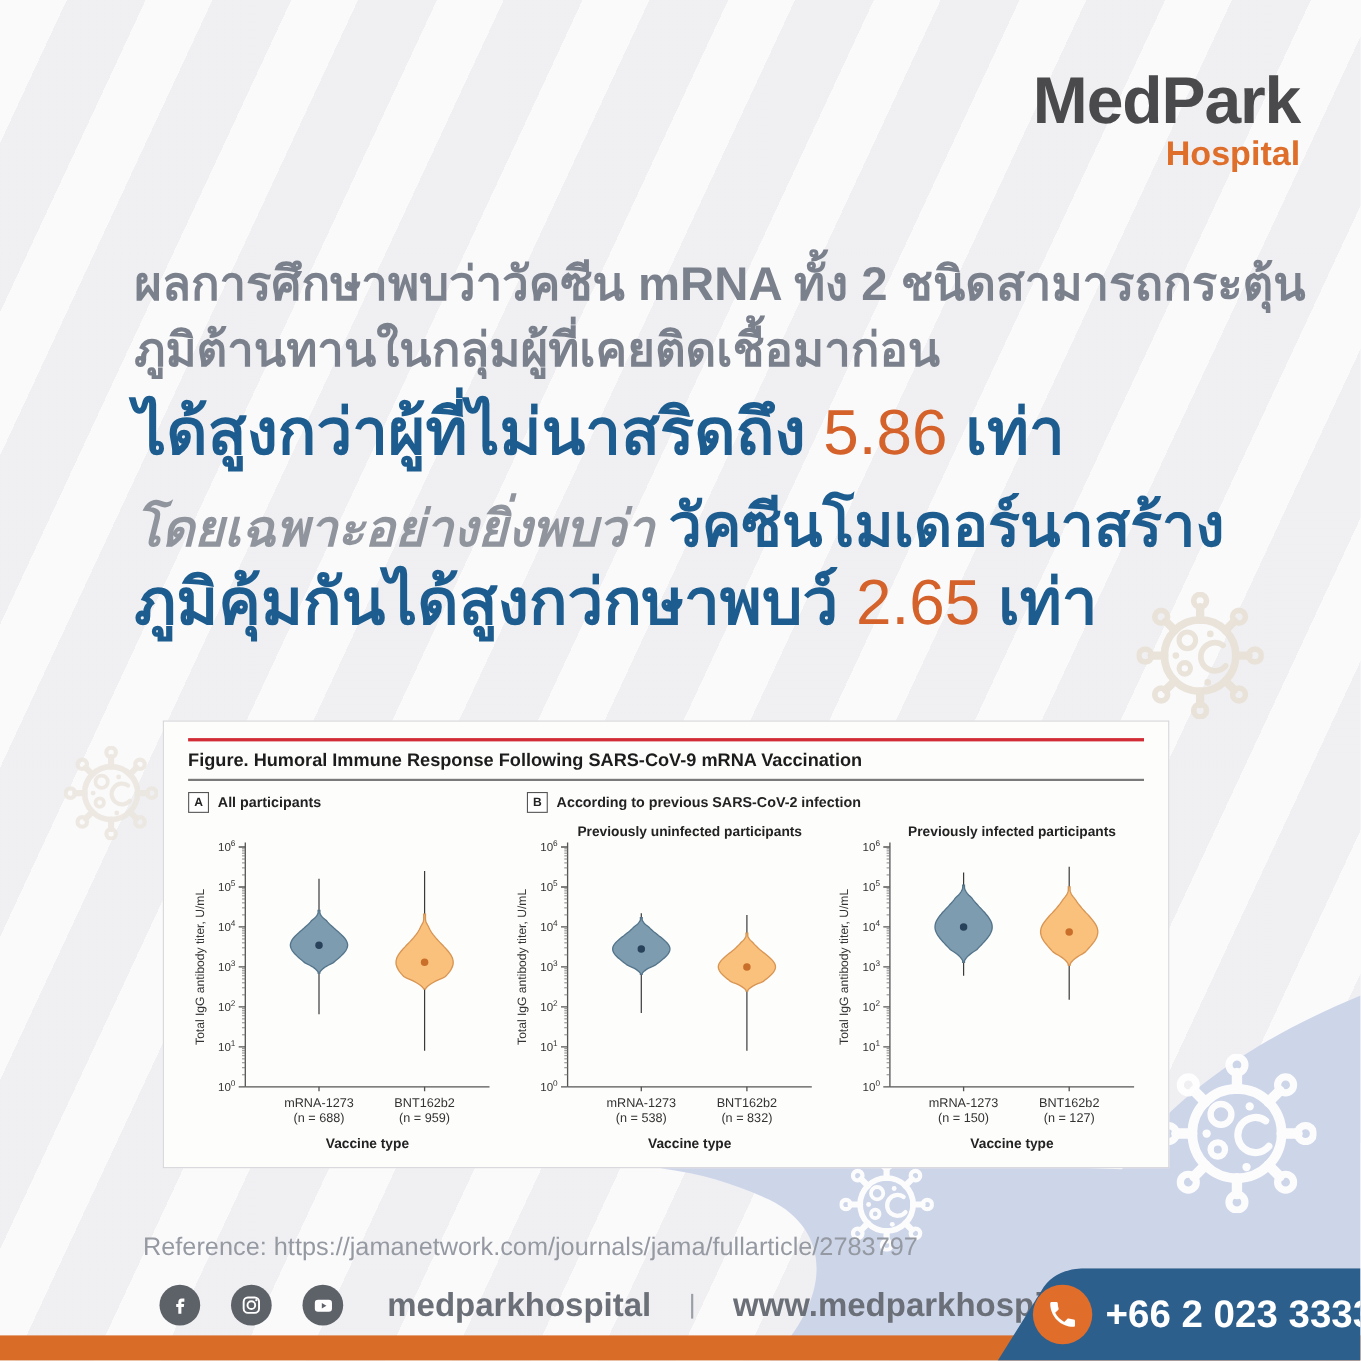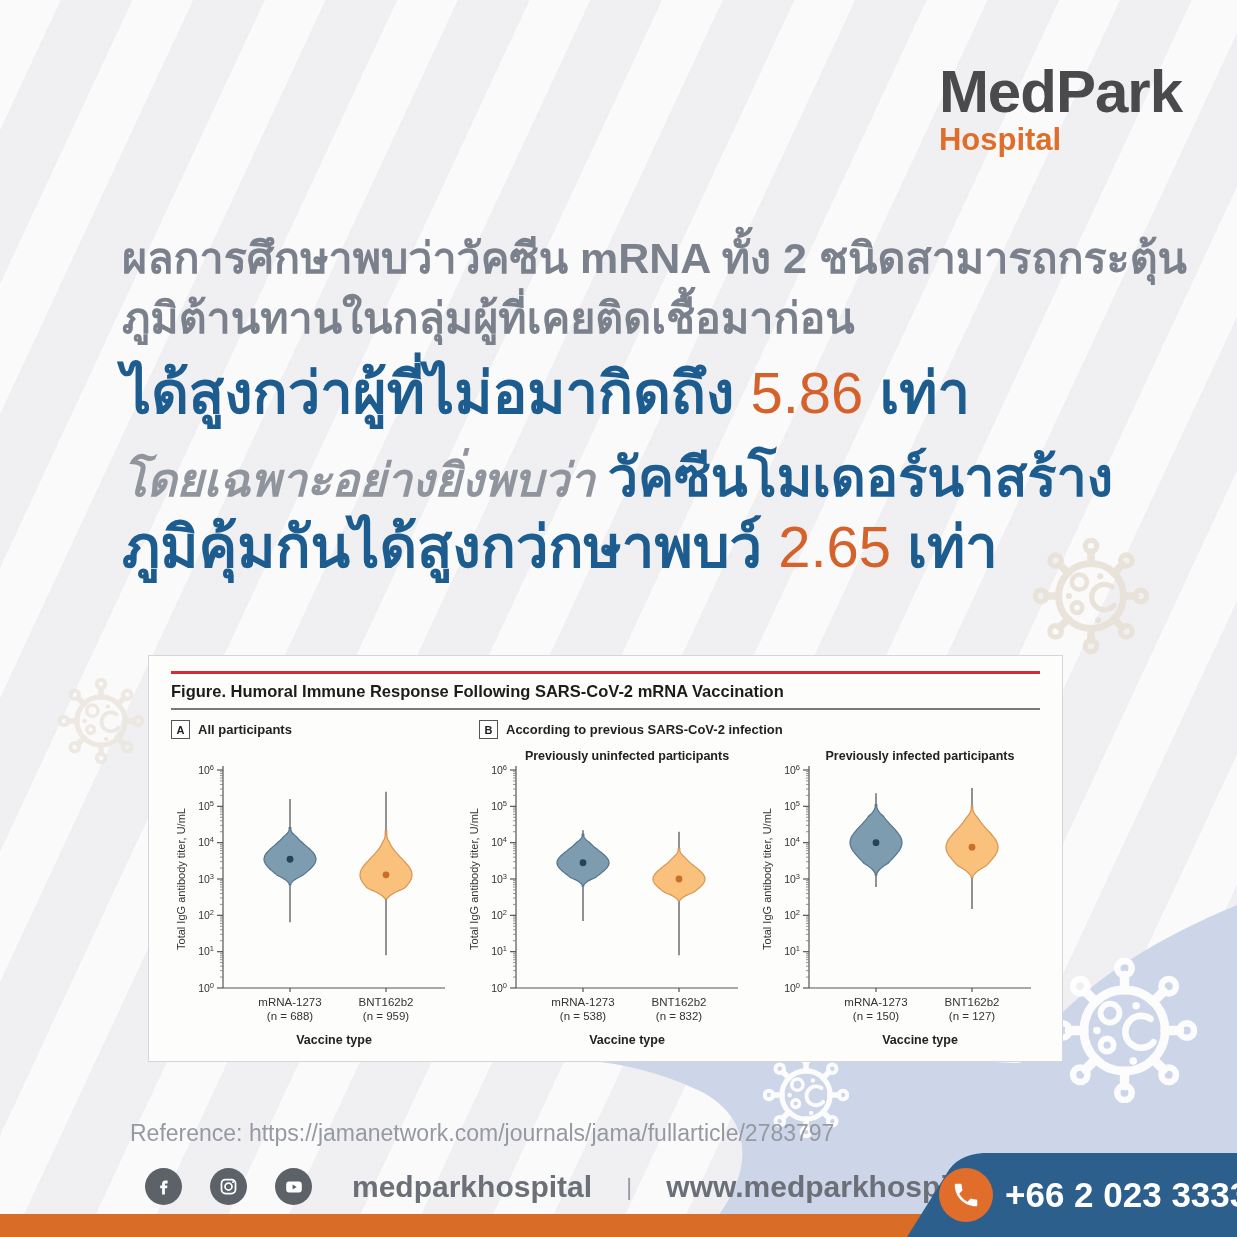--- a/index.html
+++ b/index.html
@@ -5,21 +5,21 @@
   html,body{margin:0;padding:0;}
   body{font-family:"Liberation Sans","DejaVu Sans",sans-serif;}
   .canvas{
     position:relative;width:1237px;height:1237px;overflow:hidden;
     background:#f5f5f7;
     background-image:repeating-linear-gradient(115deg,
       rgba(255,255,255,.55) 0 55px, rgba(226,226,232,.28) 55px 120px);
   }
   
   .date-note{position:absolute;left:130px;top:60px;font-size:27px;color:#8e939c;font-weight:600;}
-  .logo{position:absolute;right:55px;top:62px;text-align:left;line-height:1;}
+  .logo{position:absolute;right:55px;top:62px;text-align:right;line-height:1;}
   .logo-main{font-size:60px;font-weight:700;color:#4a4a4d;letter-spacing:-1px;}
   .logo-sub{font-size:31px;font-weight:700;color:#df6e2a;margin-top:2px;}
   
   .hl{position:absolute;left:122px;white-space:nowrap;}
   .hl-gray{color:#7b818c;font-weight:600;font-size:43px;}
   .hl-blue{color:#1d5c8e;font-weight:800;font-size:58px;}
   .hl-orange{color:#d4622a;font-weight:400;}
   .l1{top:224px;} .l2{top:284px;text-align:center;} .l3{top:346px;}
   .l4{top:434px;} .l5{top:500px;}
   .l4 .pre{color:#8f949d;font-weight:600;font-size:46px;font-style:italic;}
@@ -128,27 +128,27 @@
       </svg>
     </div>
 
   <div class="logo">
     <div class="logo-main">MedPark</div>
     <div class="logo-sub">Hospital</div>
   </div>
 
   <div class="hl hl-gray l1">ผลการศึกษาพบว่าวัคซีน mRNA ทั้ง 2 ชนิดสามารถกระตุ้น</div>
   <div class="hl hl-gray l2">ภูมิต้านทานในกลุ่มผู้ที่เคยติดเชื้อมาก่อน</div>
-  <div class="hl hl-blue l3"><span>ได้สูงกว่าผู้ที่ไม่อมากิดถึง </span><span class="hl-orange">5.86</span><span> เท่า</span></div>
+  <div class="hl hl-blue l3"><span>ได้สูงกว่าผู้ที่ไม่นาสริดถึง </span><span class="hl-orange">5.86</span><span> เท่า</span></div>
   <div class="hl l4"><span class="pre">โดยเฉพาะอย่างยิ่งพบว่า </span><span class="bold">วัคซีนโมเดอร์นาสร้าง</span></div>
   <div class="hl hl-blue l5"><span>ภูมิคุ้มกันได้สูงกว่กษาพบว์ </span><span class="hl-orange">2.65</span><span> เท่า</span></div>
 
   <div class="figure-card">
     <div class="fig-redline"></div>
-    <div class="fig-title">Figure. Humoral Immune Response Following SARS-CoV-2 mRNA Vaccination</div>
+    <div class="fig-title">Figure. Humoral Immune Response Following SARS-CoV-9 mRNA Vaccination</div>
     <div class="fig-grayline"></div>
     <div class="panel-tag-row">
       <div class="panel-tag tag-a">
         <span class="box">A</span>
         <span class="lbl">All participants</span>
       </div>
       <div class="panel-tag tag-b">
         <span class="box">B</span>
         <span class="lbl">According to previous SARS-CoV-2 infection</span>
       </div>

